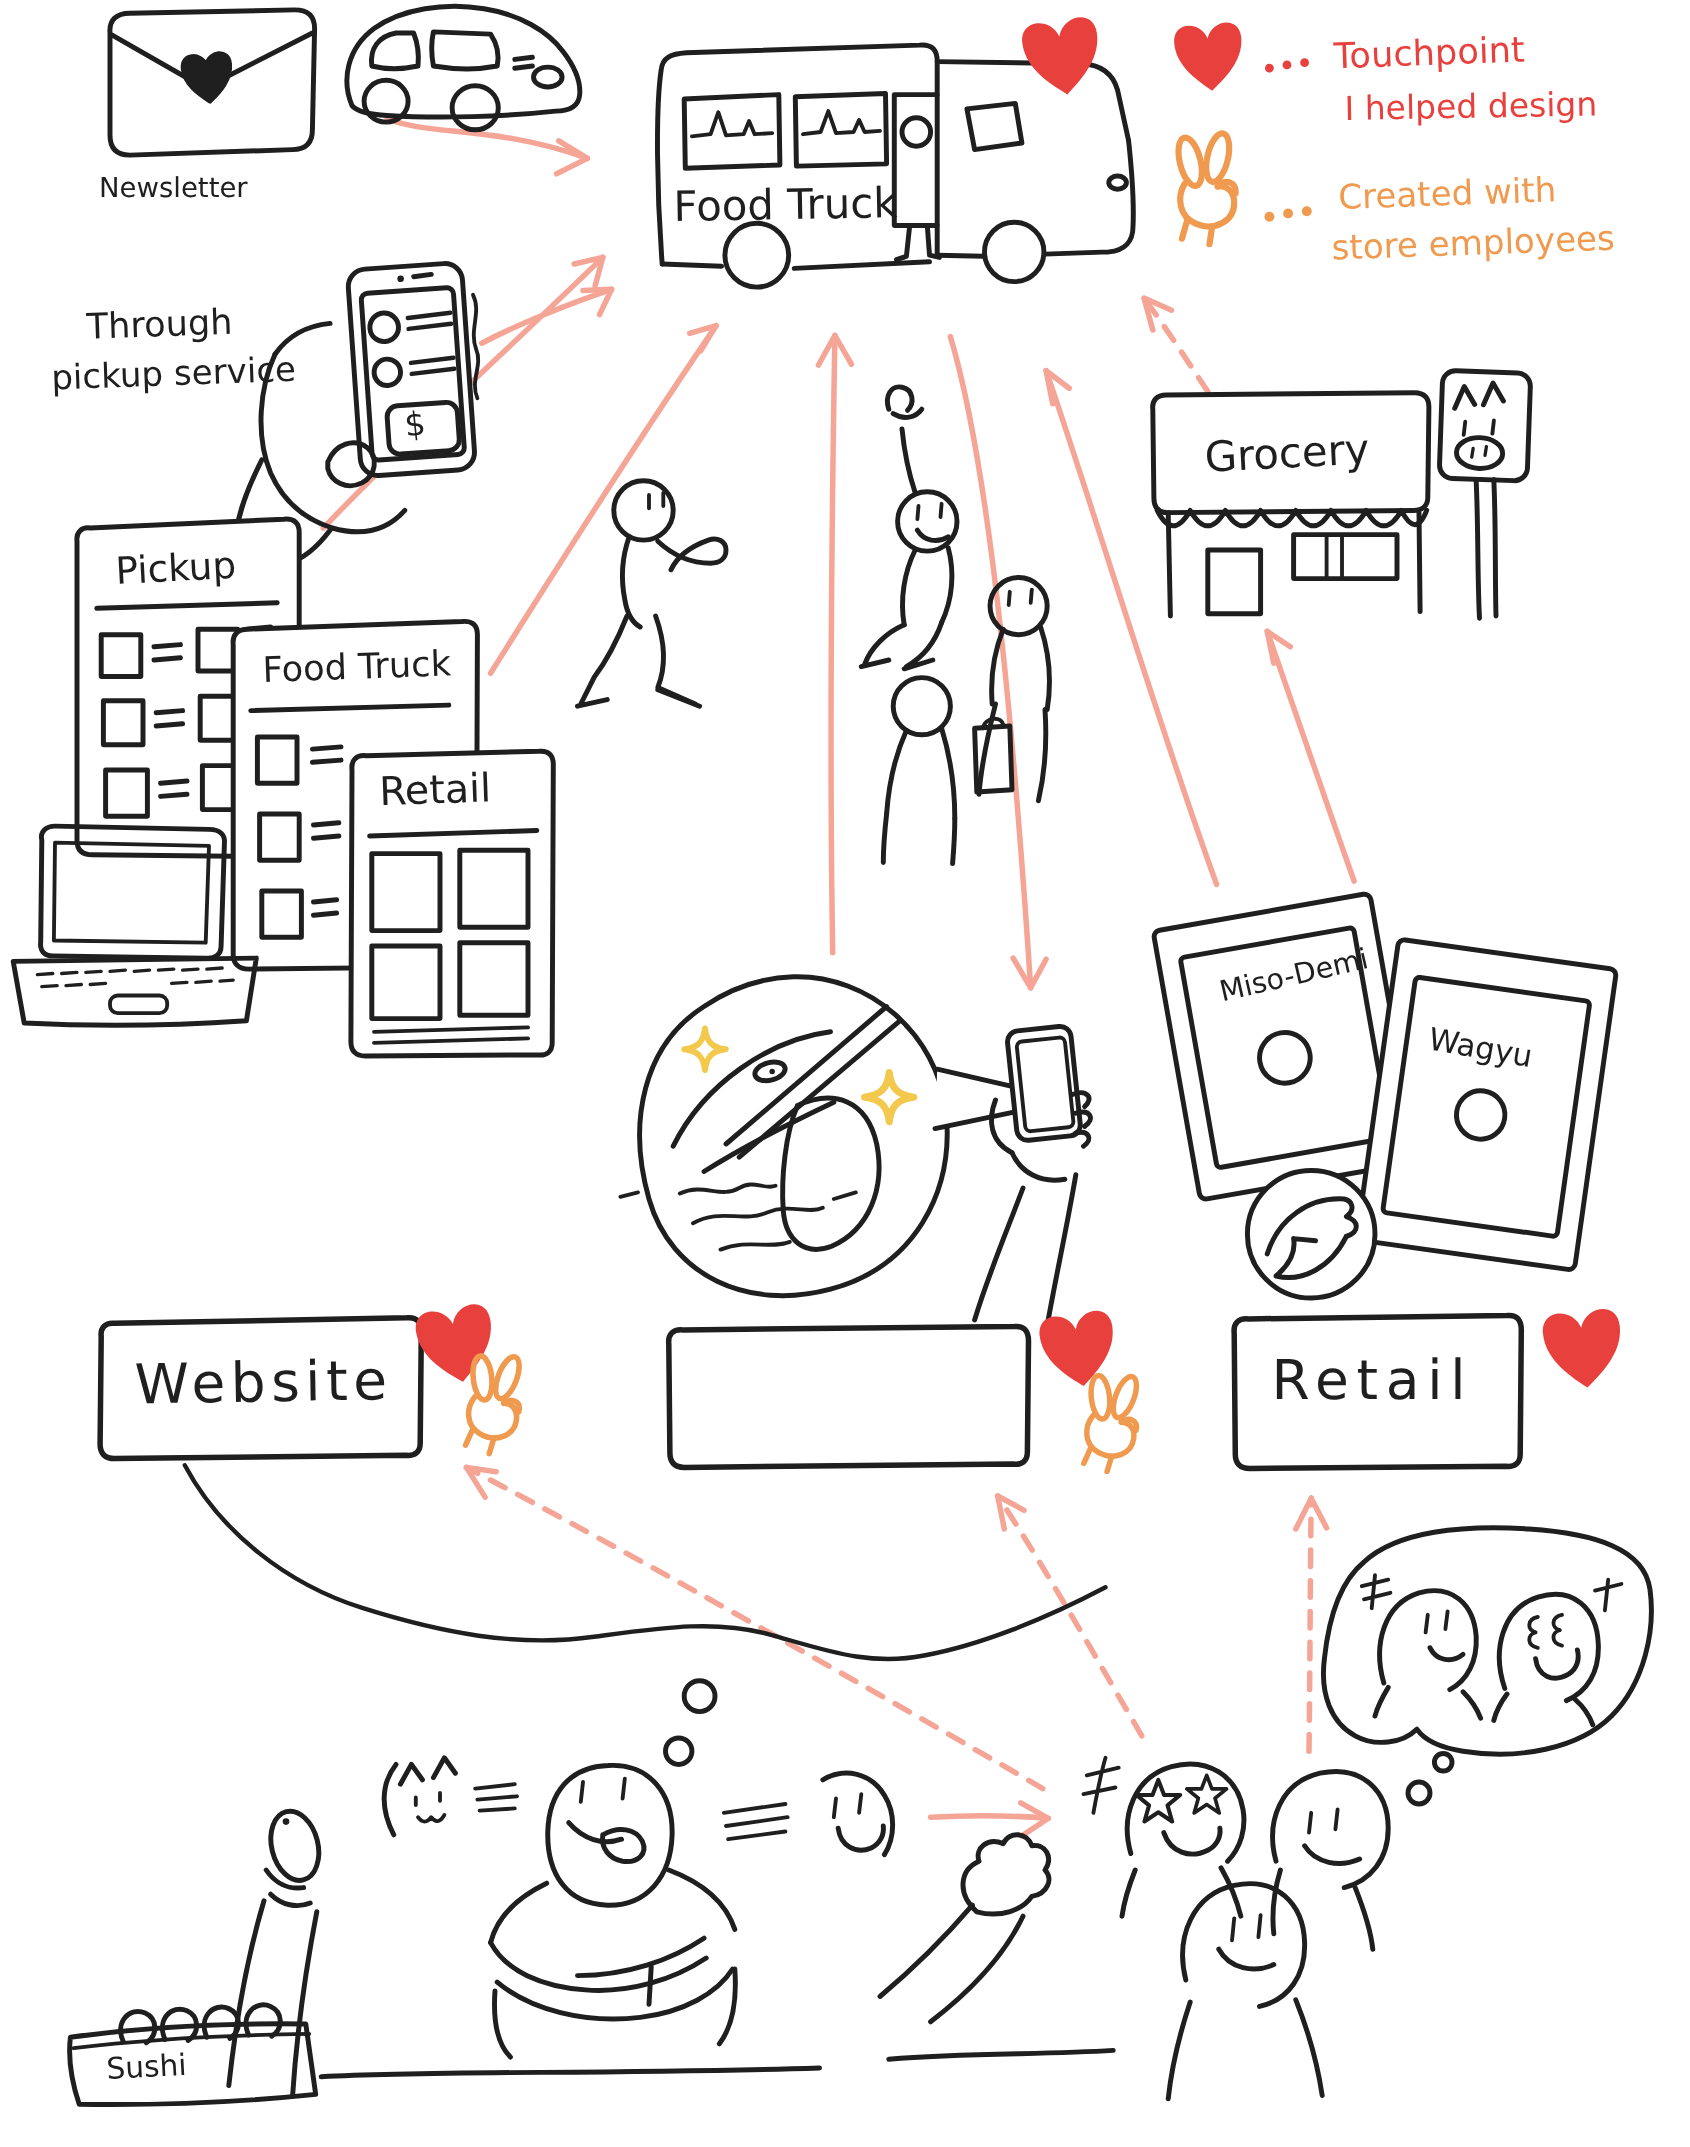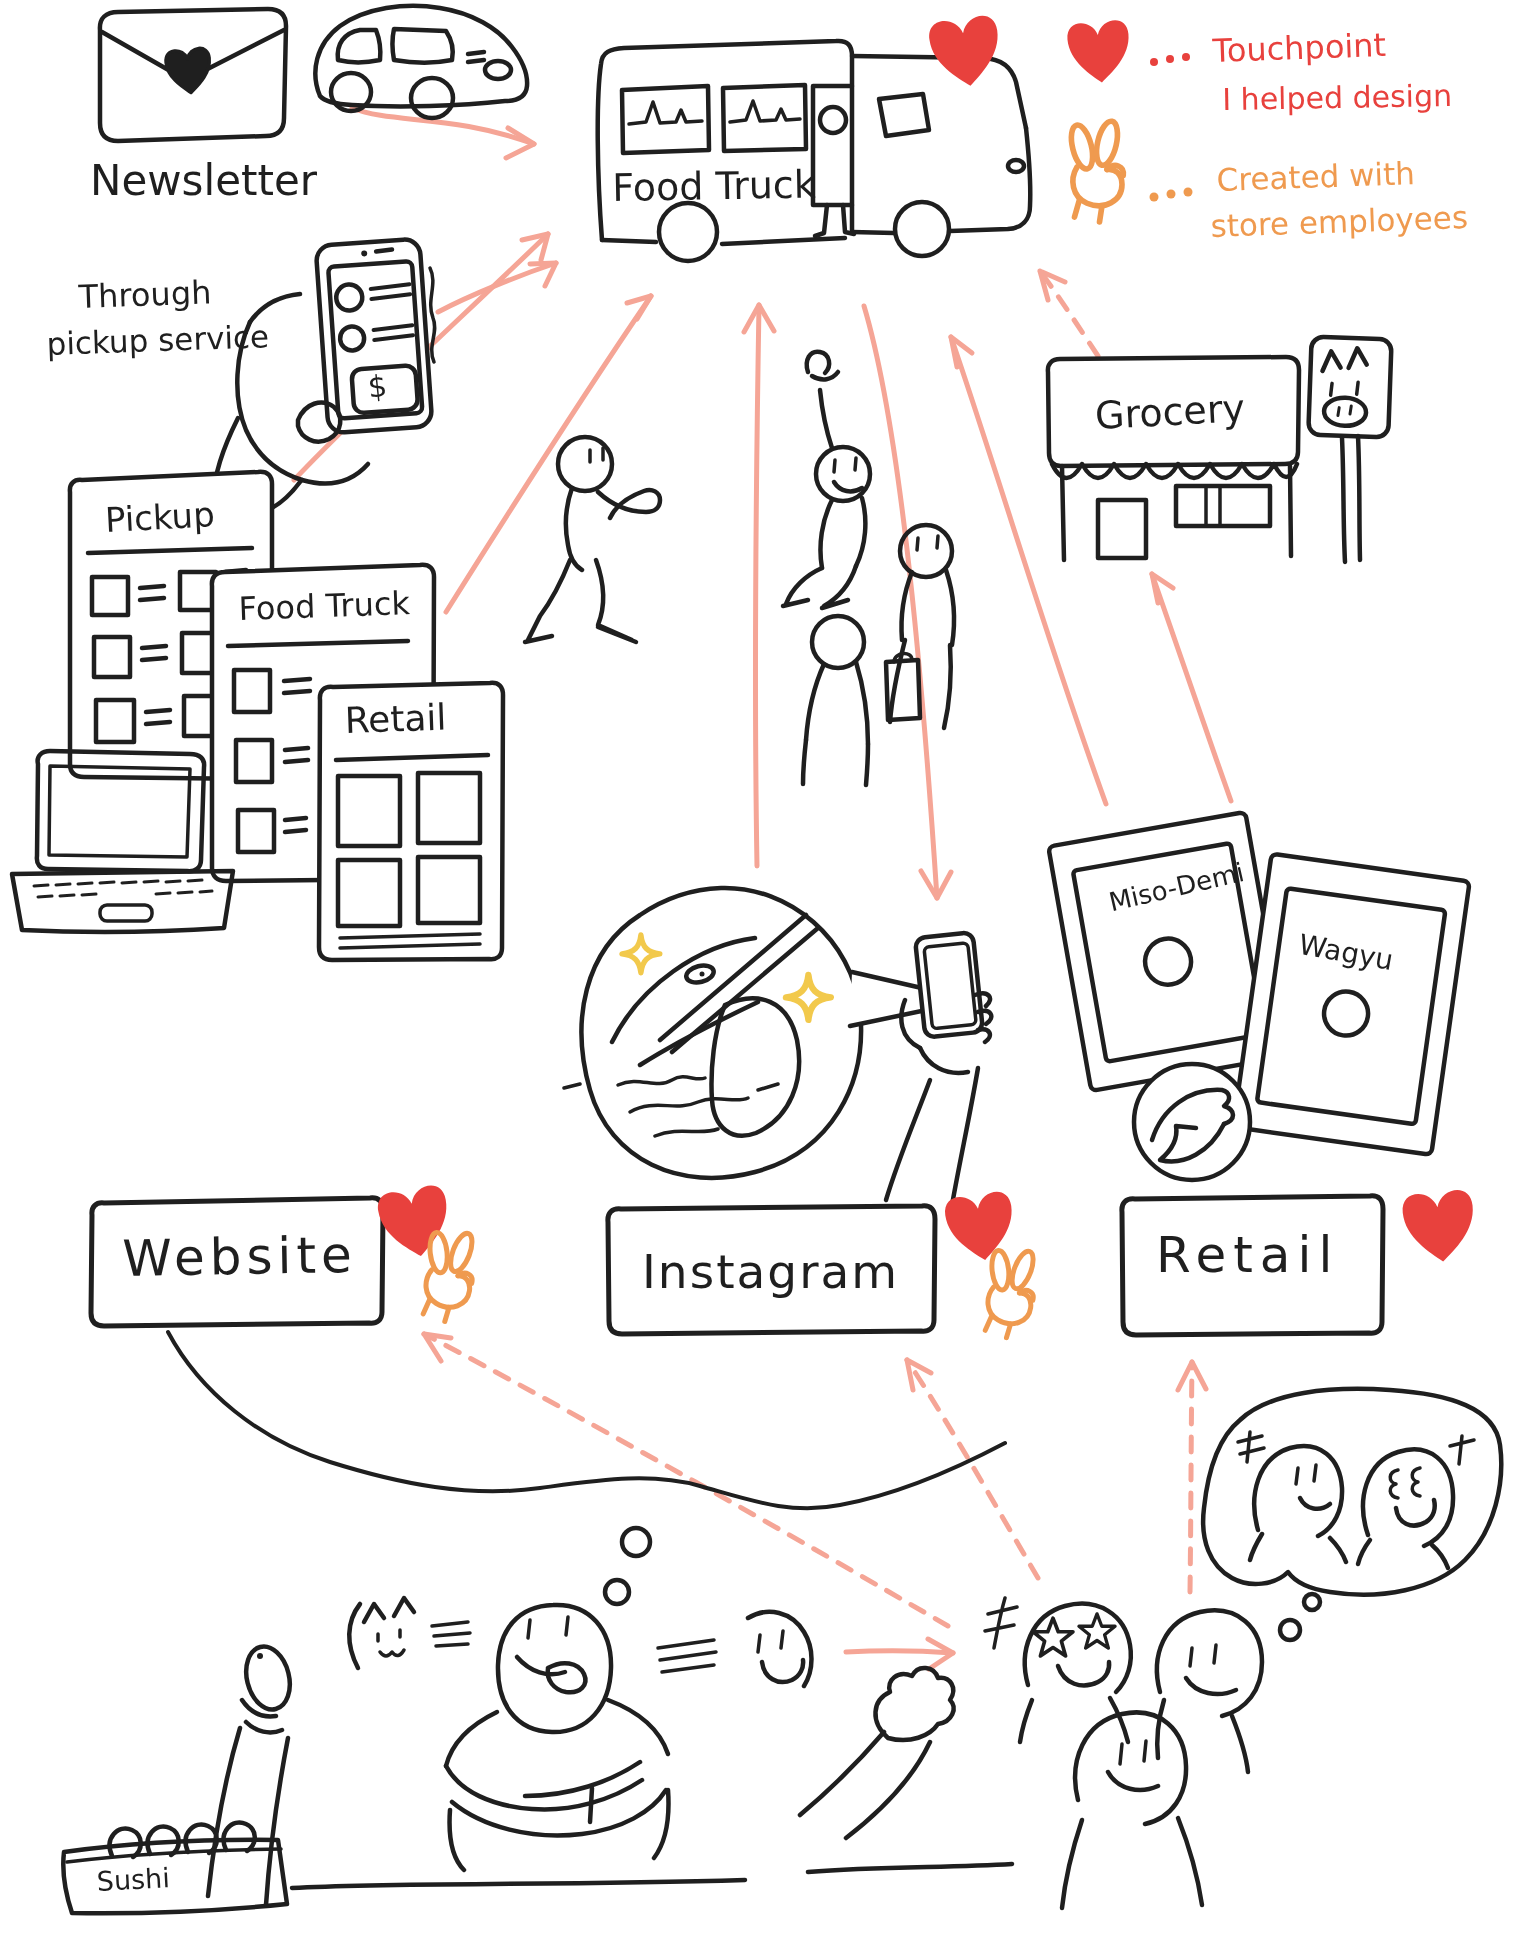--- a/index.html
+++ b/index.html
@@ -372,32 +372,31 @@
       <path d="M1396,1508 C1398,1524 1412,1530 1426,1522 C1434,1517 1436,1508 1434,1500"></path>
       <path d="M1370,1540 C1364,1548 1360,1556 1358,1564 M1432,1545 C1440,1552 1445,1560 1448,1568"></path>
     </g>
     <path d="M1250,1432 L1247,1462 M1238,1442 L1262,1436 M1240,1454 L1264,1448" stroke-width="3.5"></path>
     <path d="M1462,1436 L1459,1464 M1450,1446 L1474,1440" stroke-width="3.5"></path>
   </g>
 
 </g>
 </svg>
 
-<div class="hw" style="left:90px;top:156px;font-size:42px;">Newsletter</div>
+<div class="hw" style="left:90px;top:156px;font-size:25px;">Newsletter</div>
 <div class="hw" style="left:78px;top:278px;font-size:32px;transform:rotate(-2deg);">Through</div>
 <div class="hw" style="left:46px;top:326px;font-size:31px;transform:rotate(-2deg);">pickup service</div>
 <div class="hw" style="left:104px;top:500px;font-size:34px;transform:rotate(-3deg);">Pickup</div>
 <div class="hw" style="left:238px;top:590px;font-size:32px;transform:rotate(-2deg);">Food Truck</div>
 <div class="hw" style="left:344px;top:700px;font-size:36px;transform:rotate(-2deg);">Retail</div>
 <div class="hw" style="left:612px;top:166px;font-size:38px;transform:rotate(-1deg);">Food Truck</div>
 <div class="hw" style="left:1094px;top:394px;font-size:38px;transform:rotate(-3deg);">Grocery</div>
 <div class="hw" style="left:1106px;top:888px;font-size:26px;transform:rotate(-13deg);">Miso-Demi</div>
 <div class="hw" style="left:1302px;top:928px;font-size:28px;transform:rotate(10deg);">Wagyu</div>
 <div class="hw" style="left:122px;top:1230px;font-size:50px;letter-spacing:5px;transform:rotate(-1deg);">Website</div>
-<div class="hw" style="left:642px;top:1244px;font-size:47px;letter-spacing:2px;">Instagram</div>
 <div class="hw" style="left:1156px;top:1226px;font-size:50px;letter-spacing:7px;">Retail</div>
 <div class="hw" style="left:96px;top:1866px;font-size:27px;transform:rotate(-3deg);">Sushi</div>
 <div class="hw" style="left:366px;top:370px;font-size:30px;transform:rotate(-6deg);">$</div>
 <div class="hw red" style="left:1212px;top:32px;font-size:32px;transform:rotate(-2deg);">Touchpoint</div>
 <div class="hw red" style="left:1222px;top:82px;font-size:30px;transform:rotate(-1deg);">I helped design</div>
 <div class="hw orange" style="left:1216px;top:162px;font-size:31px;transform:rotate(-2deg);">Created with</div>
 <div class="hw orange" style="left:1210px;top:208px;font-size:31px;transform:rotate(-2deg);">store employees</div>
 
 </div>
 

